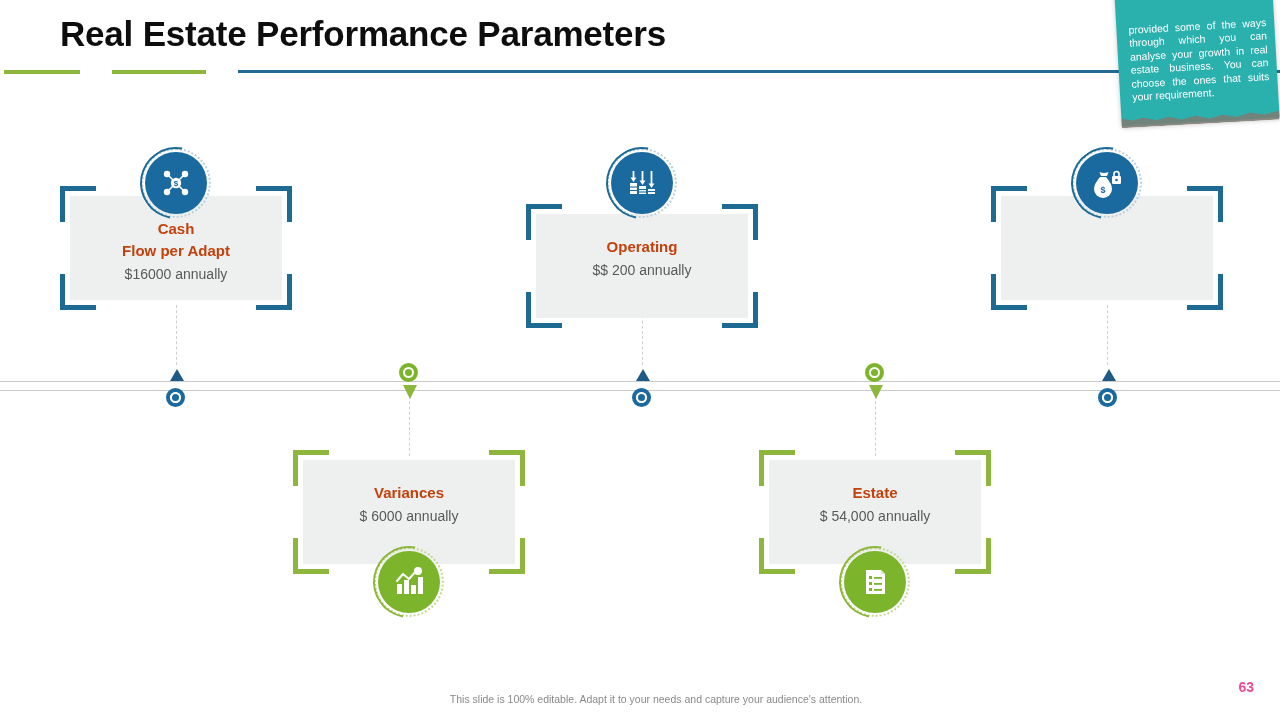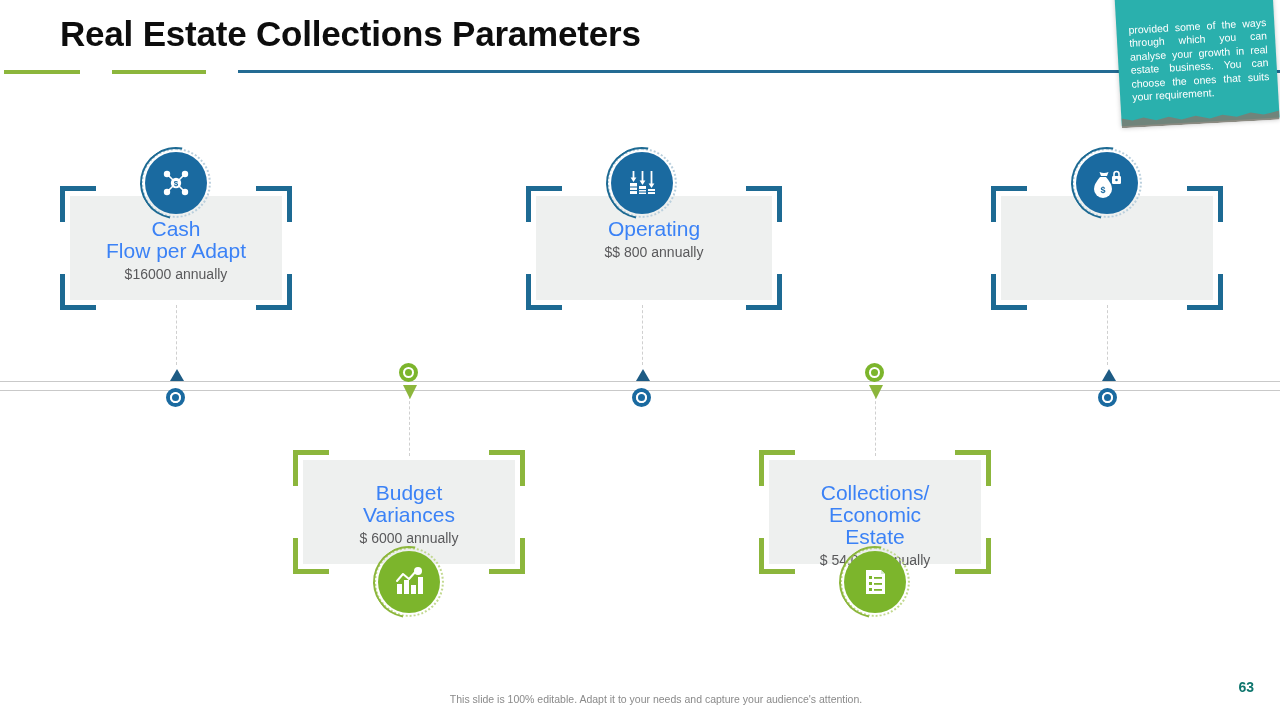--- a/index.html
+++ b/index.html
@@ -56,21 +56,21 @@
   .bracket { position: absolute; width: 36px; height: 36px; }
   .bracket.tl { left: -10px; top: -10px;   border-left: 5px solid; border-top: 5px solid; }
   .bracket.tr { right: -10px; top: -10px;  border-right: 5px solid; border-top: 5px solid; }
   .bracket.bl { left: -10px; bottom: -10px; border-left: 5px solid; border-bottom: 5px solid; }
   .bracket.br { right: -10px; bottom: -10px; border-right: 5px solid; border-bottom: 5px solid; }
   .card.blue  .bracket { border-color: #1d6a93; }
   .card.green .bracket { border-color: #8cb63c; }
 
   .card-text { position: absolute; left: 8px; right: 8px; text-align: center; }
   .card-title {
-    font-size: 21px; font-weight: 400; color: #3b82f6; line-height: 22px;
+    font-size: 15px; font-weight: 700; color: #c2410c; line-height: 22px;
   }
   .card-sub {
     font-size: 14px; color: #59595b; margin-top: 3px; line-height: 18px;
   }
 
   
   .badge { position: absolute; width: 62px; height: 62px; z-index: 4; }
   .badge .halo {
     position: absolute; left: -4px; top: -4px; width: 70px; height: 70px;
     border-radius: 50%; border: 2px dotted #b9cfdd;
@@ -128,29 +128,29 @@
     border-top: 14px solid #8cb63c;
   }
 
   
   #footer-note {
     position: absolute; left: 0; top: 693px; width: 1280px;
     text-align: center; font-size: 10.5px; color: #8a8a8a; margin-left: 16px;
   }
   #page-number {
     position: absolute; right: 26px; top: 679px;
-    font-size: 14px; font-weight: 700; color: #0f766e; margin-left: 42px;
+    font-size: 14px; font-weight: 700; color: #ec4899; margin-left: 42px;
   }
 </style>
 </head>
 <body>
 
 <div id="slide">
 
-  <div id="page-title">Real Estate Collections Parameters</div>
+  <div id="page-title">Real Estate Performance Parameters</div>
   <div class="rule" id="rule-green-1"></div>
   <div class="rule" id="rule-green-2"></div>
   <div class="rule" id="rule-blue"></div>
 
   <div id="sticky-note">
     <div id="sticky-note-text">provided some of the ways through which you can analyse your growth in real estate business. You can choose the ones that suits your requirement.</div>
     <div id="sticky-torn"></div>
   </div>
 
   <div class="rail" id="rail-top"></div>
@@ -183,29 +183,29 @@
           <circle cx="9" cy="27" r="3.2"></circle>
             <circle cx="27" cy="27" r="3.2"></circle>
           <circle cx="18" cy="18" r="5.2"></circle>
         </g>
         <text x="18" y="21.4" font-family="Liberation Sans, sans-serif" font-size="8" font-weight="700" fill="#1a6aa0" text-anchor="middle">$</text>
       </svg>
     </div>
   </div>
 
   <div class="connector" style="left:642px; top:305px; height:60px;"></div>
-  <div class="card blue" style="left:536px; top:196px; width:236px; height:104px;">
+  <div class="card blue" style="left:536px; top:214px; width:212px; height:104px;">
     <div class="card-panel"></div>
     <div class="bracket tl"></div>
     <div class="bracket tr"></div>
     <div class="bracket bl"></div>
     <div class="bracket br"></div>
     <div class="card-text" style="top:22px;">
       <div class="card-title">Operating</div>
-      <div class="card-sub">$$ 800 annually</div>
+      <div class="card-sub">$$ 200 annually</div>
     </div>
   </div>
   <div class="badge" style="left:611px; top:152px;">
     <div class="halo"></div>
     <div class="arc"></div>
     <div class="disc">
       <svg width="34" height="34" viewBox="0 0 34 34" aria-hidden="true">
         <g fill="#ffffff">
           <rect x="5" y="17" width="7" height="11"></rect>
           <rect x="14" y="20" width="7" height="8"></rect>
@@ -260,21 +260,20 @@
   </div>
 
   <div class="connector" style="left:409px; top:396px; height:60px;"></div>
   <div class="card green" style="left:303px; top:460px; width:212px; height:104px;">
     <div class="card-panel"></div>
     <div class="bracket tl"></div>
     <div class="bracket tr"></div>
     <div class="bracket bl"></div>
     <div class="bracket br"></div>
     <div class="card-text" style="top:22px;">
-      <div class="card-title">Budget</div>
       <div class="card-title">Variances</div>
       <div class="card-sub">$ 6000 annually</div>
     </div>
   </div>
   <div class="badge g" style="left:378px; top:551px;">
     <div class="halo"></div>
     <div class="arc"></div>
     <div class="disc">
       <svg width="34" height="34" viewBox="0 0 34 34" aria-hidden="true">
         <g fill="#ffffff">
@@ -290,21 +289,20 @@
   </div>
 
   <div class="connector" style="left:875px; top:396px; height:60px;"></div>
   <div class="card green" style="left:769px; top:460px; width:212px; height:104px;">
     <div class="card-panel"></div>
     <div class="bracket tl"></div>
     <div class="bracket tr"></div>
     <div class="bracket bl"></div>
     <div class="bracket br"></div>
     <div class="card-text" style="top:22px;">
-      <div class="card-title">Collections/ Economic</div>
       <div class="card-title">Estate</div>
       <div class="card-sub">$ 54,000 annually</div>
     </div>
   </div>
   <div class="badge g" style="left:844px; top:551px;">
     <div class="halo"></div>
     <div class="arc"></div>
     <div class="disc">
       <svg width="32" height="32" viewBox="0 0 32 32" aria-hidden="true">
         <path d="M7 4 H22 L26 8 V28 H7 Z" fill="#ffffff"></path>

